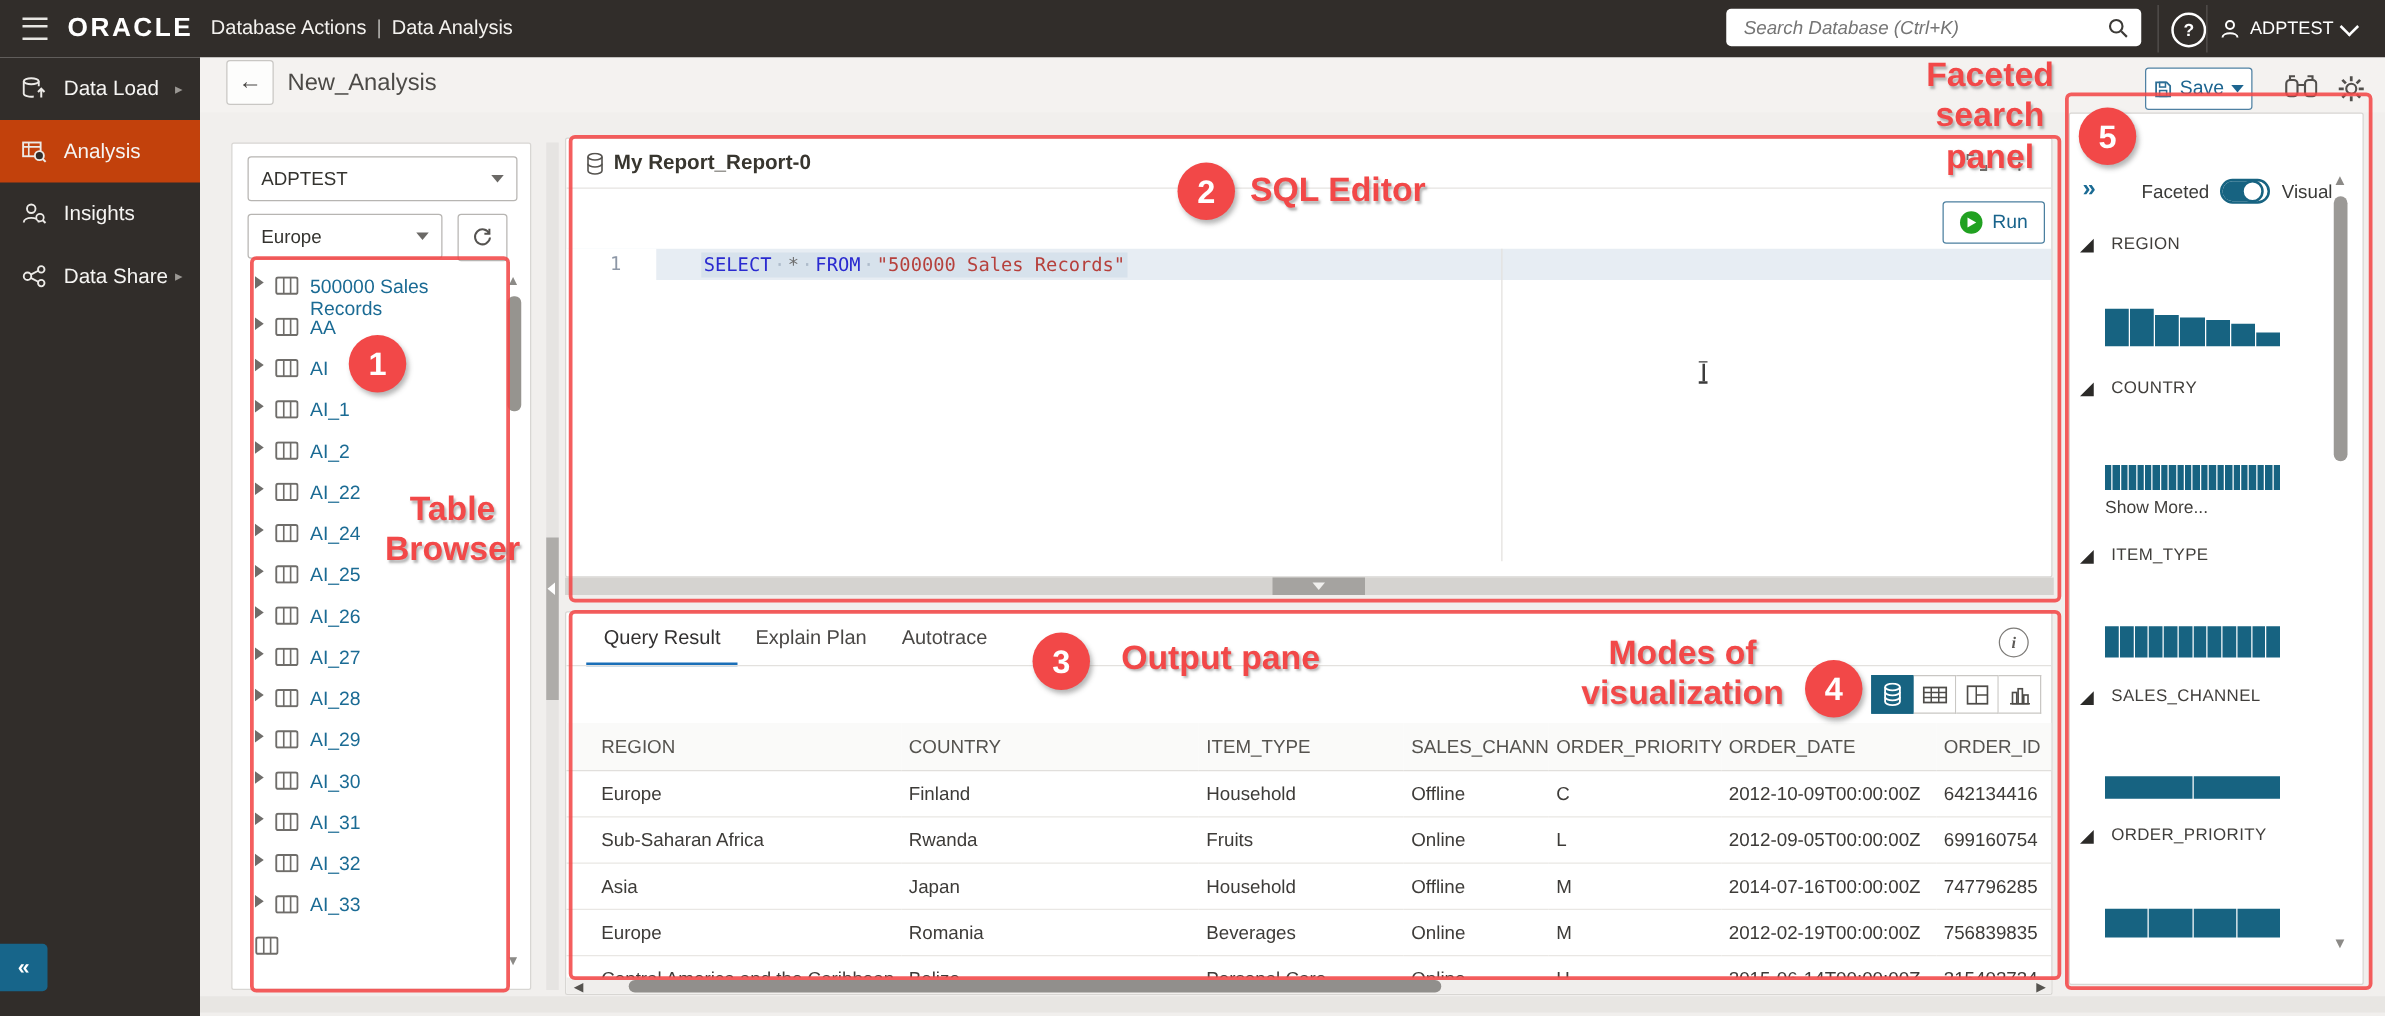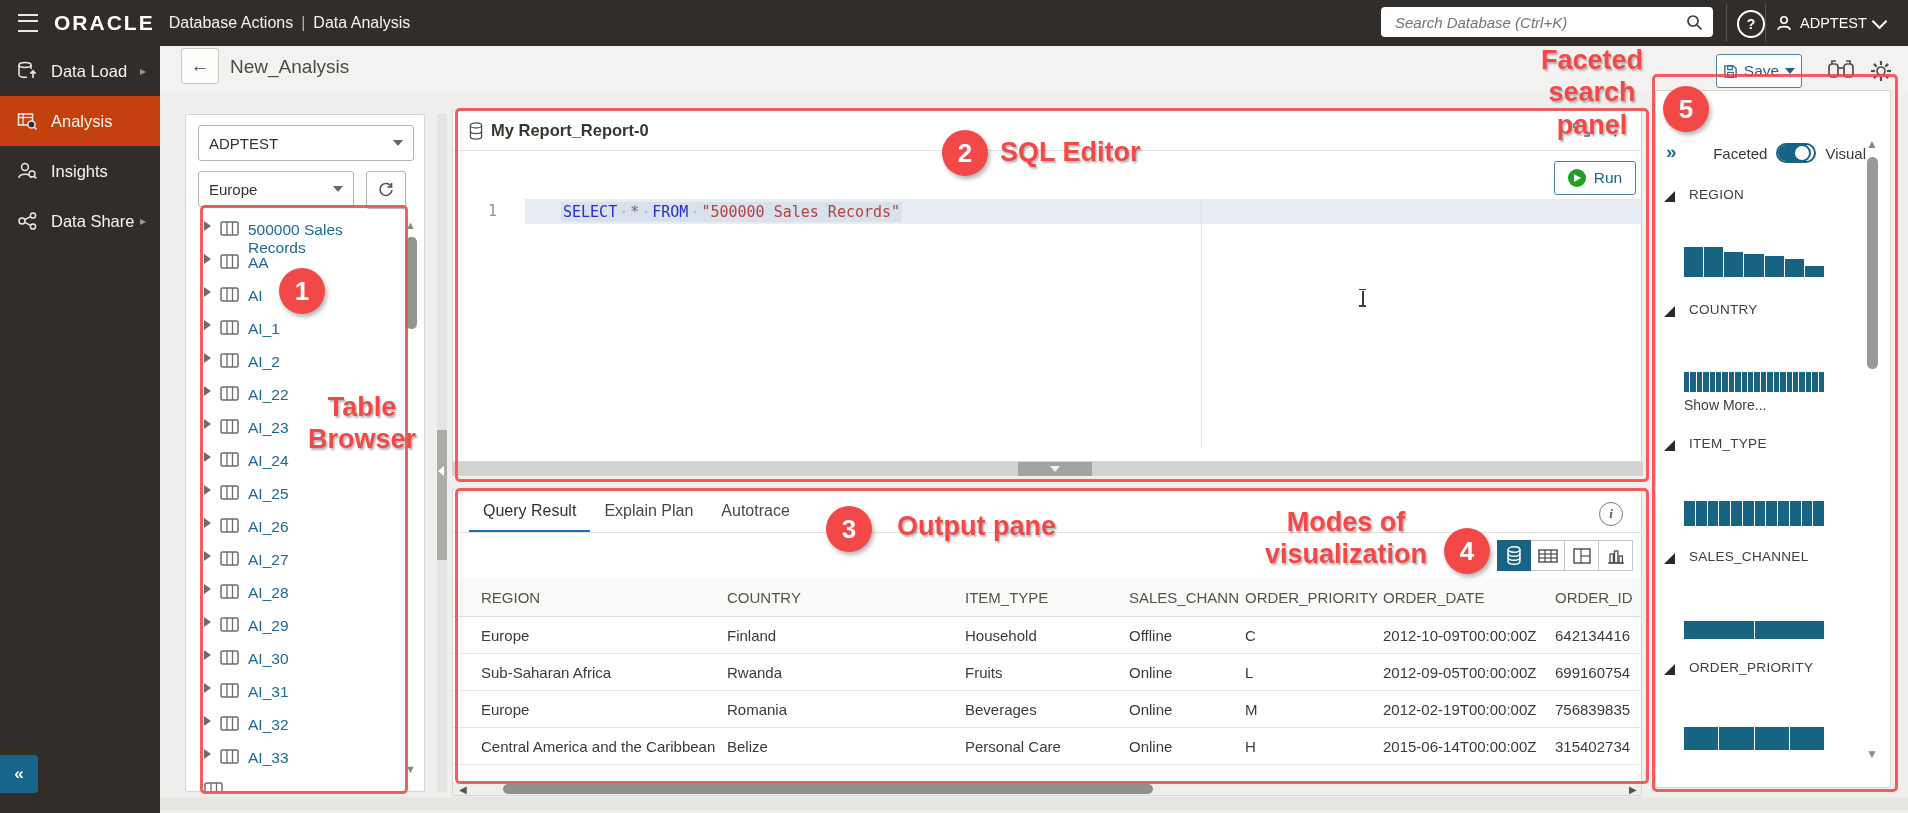--- a/index.html
+++ b/index.html
@@ -345,31 +345,20 @@
     <span class="ticon">
       <svg width="19" height="15" viewBox="0 0 19 15">
               <rect x="1" y="1" width="17" height="13" rx="1.5" fill="none" stroke="#6f6d6a" stroke-width="1.5"></rect>
               <line x1="7" y1="1" x2="7" y2="14" stroke="#6f6d6a" stroke-width="1.3"></line>
               <line x1="12.5" y1="1" x2="12.5" y2="14" stroke="#6f6d6a" stroke-width="1.3"></line>
             </svg>
     </span>
     <span class="tname">AI_22</span>
   </div>
 
-  <div class="titem">
-    <span class="texp"></span>
-    <span class="ticon">
-      <svg width="19" height="15" viewBox="0 0 19 15">
-              <rect x="1" y="1" width="17" height="13" rx="1.5" fill="none" stroke="#6f6d6a" stroke-width="1.5"></rect>
-              <line x1="7" y1="1" x2="7" y2="14" stroke="#6f6d6a" stroke-width="1.3"></line>
-              <line x1="12.5" y1="1" x2="12.5" y2="14" stroke="#6f6d6a" stroke-width="1.3"></line>
-            </svg>
-    </span>
-    <span class="tname">AI_23</span>
-  </div>
 
   <div class="titem">
     <span class="texp"></span>
     <span class="ticon">
       <svg width="19" height="15" viewBox="0 0 19 15">
               <rect x="1" y="1" width="17" height="13" rx="1.5" fill="none" stroke="#6f6d6a" stroke-width="1.5"></rect>
               <line x1="7" y1="1" x2="7" y2="14" stroke="#6f6d6a" stroke-width="1.3"></line>
               <line x1="12.5" y1="1" x2="12.5" y2="14" stroke="#6f6d6a" stroke-width="1.3"></line>
             </svg>
     </span>
@@ -612,20 +601,29 @@
           <tr>
             <td>Sub-Saharan Africa</td>
             <td>Rwanda</td>
             <td>Fruits</td>
             <td>Online</td>
             <td>L</td>
             <td>2012-09-05T00:00:00Z</td>
             <td>699160754</td>
           </tr>
           <tr>
+            <td>Asia</td>
+            <td>Japan</td>
+            <td>Household</td>
+            <td>Offline</td>
+            <td>M</td>
+            <td>2014-07-16T00:00:00Z</td>
+            <td>747796285</td>
+          </tr>
+          <tr>
             <td>Europe</td>
             <td>Romania</td>
             <td>Beverages</td>
             <td>Online</td>
             <td>M</td>
             <td>2012-02-19T00:00:00Z</td>
             <td>756839835</td>
           </tr>
           <tr>
             <td>Central America and the Caribbean</td>

